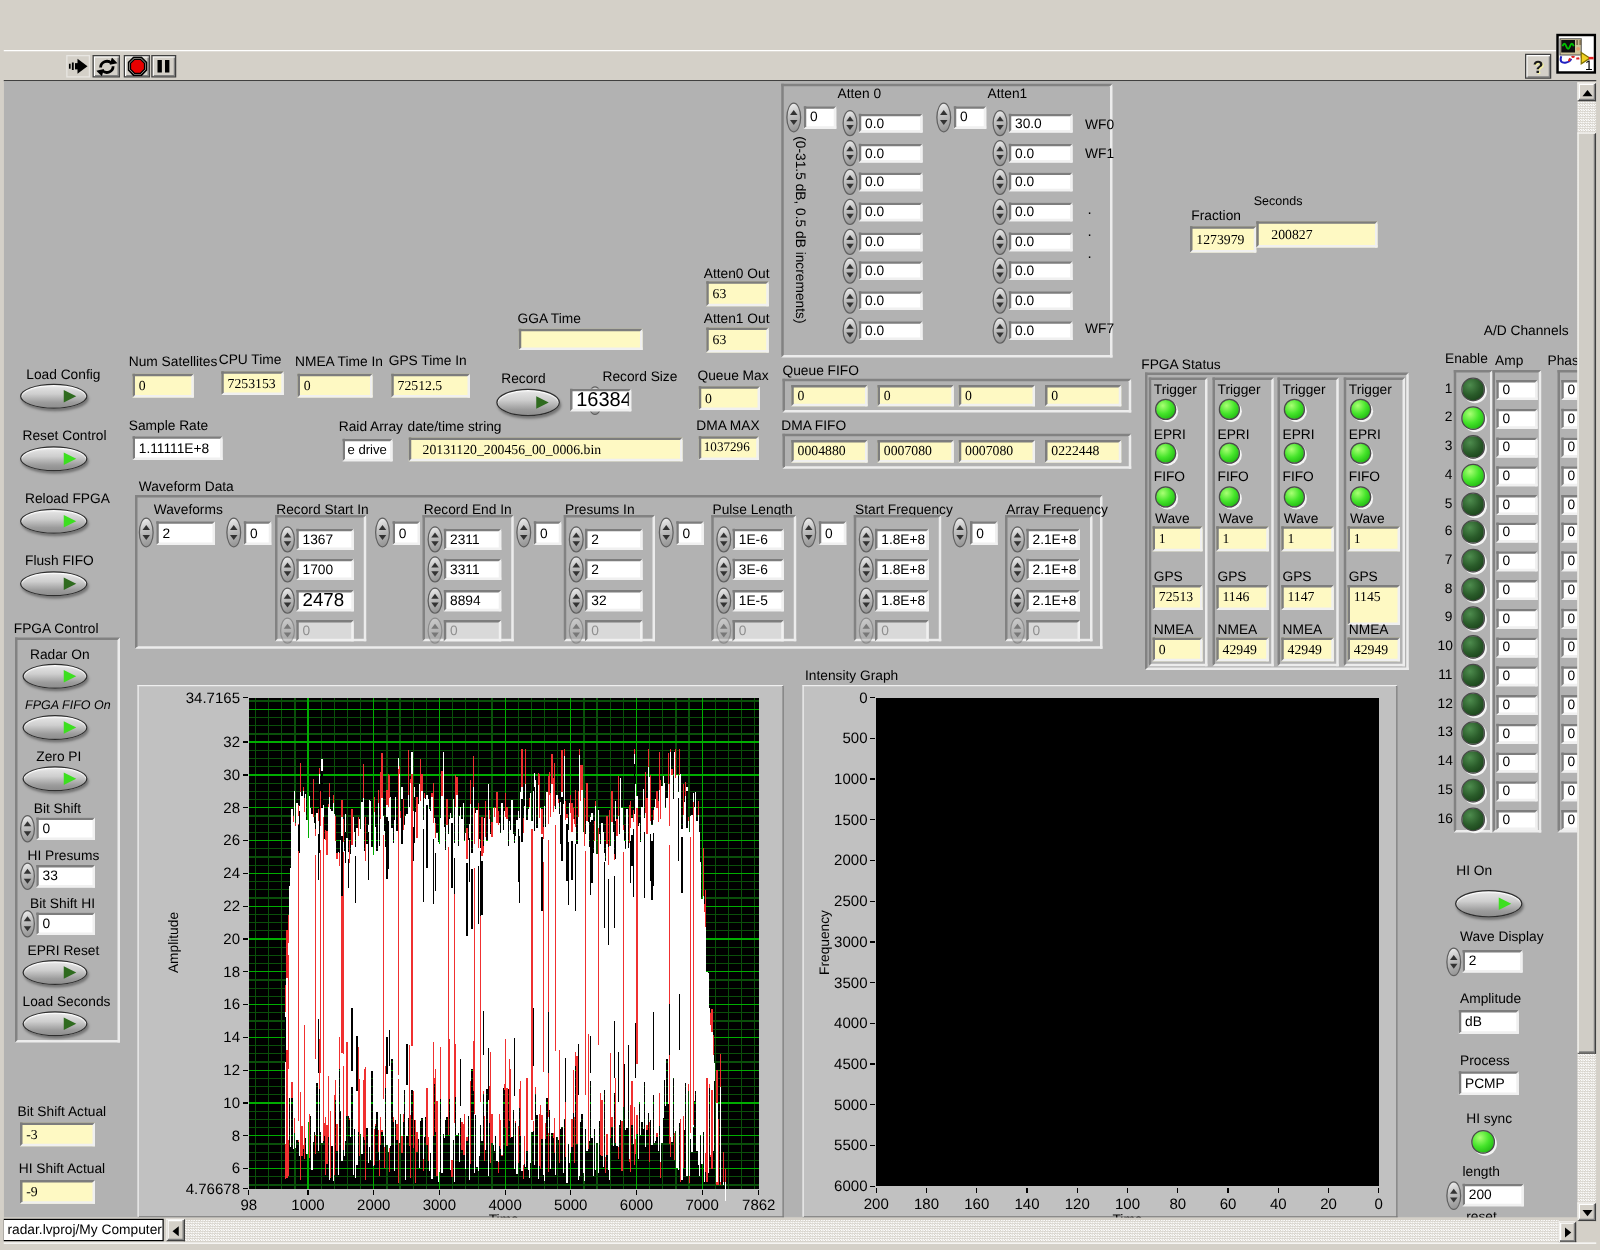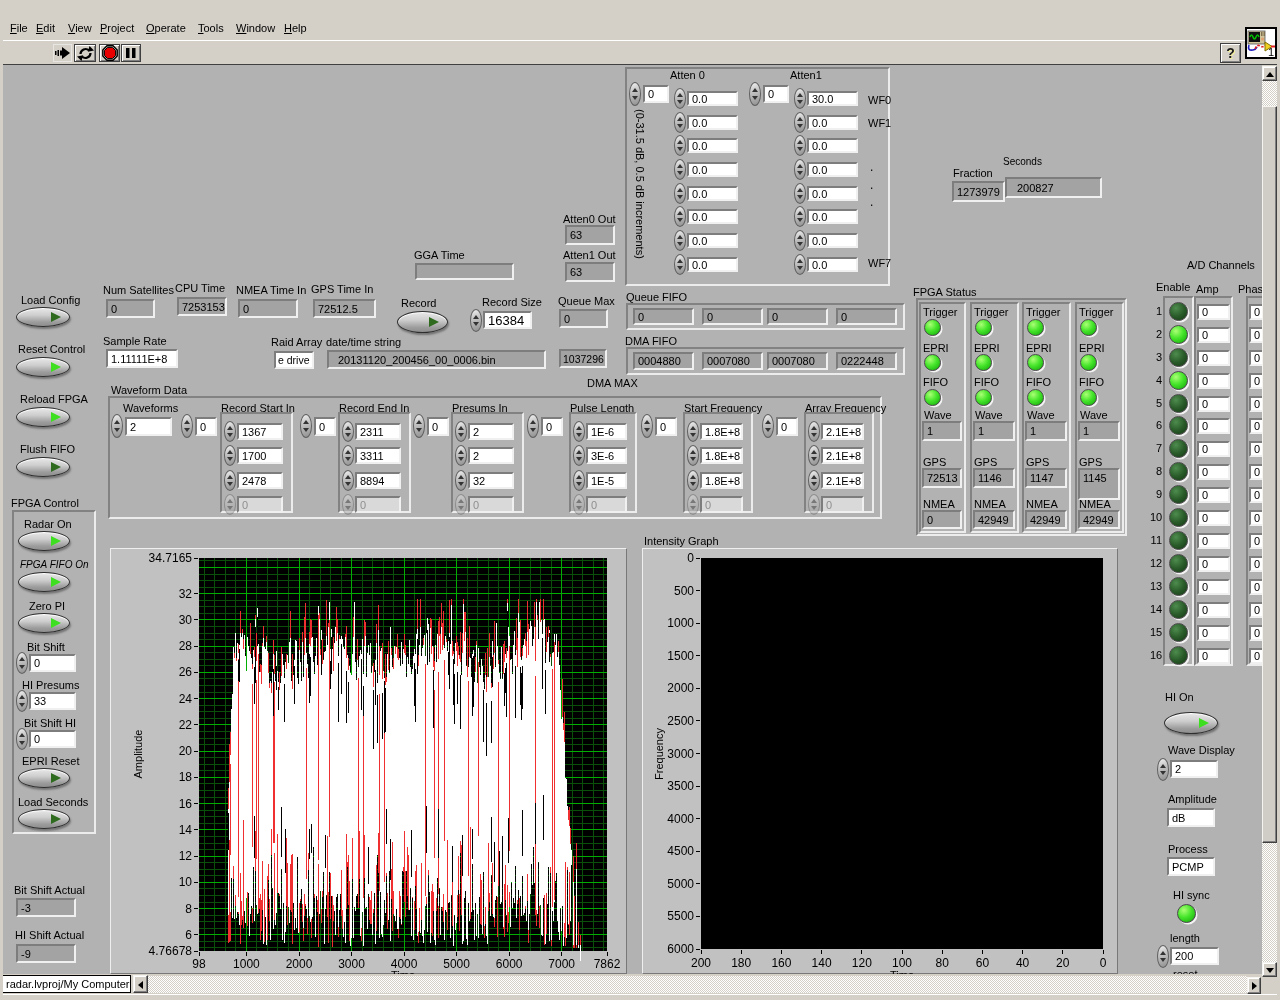--- a/index.html
+++ b/index.html
@@ -14,21 +14,21 @@
 #menubar span { position:absolute; top:5px; font-size:11px; color:#000; }
 #toolbar { position:absolute; left:0; top:40px; width:1280px; height:25px; background:#d4d0c8;
   border-bottom:1px solid #404040; box-shadow:inset 0 1px 0 #fff; }
 .tbtn { position:absolute; top:44px; height:18px; background:#d4d0c8; border:1px solid #404040;
   box-shadow:inset 1px 1px 0 #fff, inset -1px -1px 0 #808080; display:flex; align-items:center; justify-content:center; }
 #panel { position:absolute; left:3px; top:65px; width:1259px; height:909px; background:#b2b2b2; }
 .lbl { position:absolute; color:#000; white-space:nowrap; }
 .ctl,.ind,.dis { position:absolute; color:#000; white-space:nowrap; overflow:hidden;
   border:2px solid; border-color:#7d7d7d #f0f0f0 #f0f0f0 #7d7d7d; }
 .ctl { background:#fff; }
-.ind { background:#a3a3a3; }
+.ind { background:#fef9c3;font-family:Liberation Serif, serif; }
 .dis { background:#d9d9d9; color:#8f8f8f; }
 .rec { position:absolute; border:2px solid; border-color:#828282 #ececec #ececec #828282; }
 .sp { position:absolute; width:12px; border-radius:50%; background:linear-gradient(160deg,#f2f2f2,#c2c2c2 40%,#909090);
   border:1px solid #606060; }
 .sp::before { content:""; position:absolute; left:2px; top:22%; border-left:3px solid transparent;
   border-right:3px solid transparent; border-bottom:4px solid #333; }
 .sp::after { content:""; position:absolute; left:2px; bottom:22%; border-left:3px solid transparent;
   border-right:3px solid transparent; border-top:4px solid #333; }
 .dissp { opacity:0.45; }
 .ob { position:absolute; border-radius:50%; border:1px solid #2e2e2e;
@@ -44,30 +44,20 @@
 .gw { position:absolute; background:#c1c1c1; border:1px solid; border-color:#efefef #787878 #787878 #efefef; }
 .dith { position:absolute; background-image:conic-gradient(#fff 25%,#d4d0c8 25% 50%,#fff 50% 75%,#d4d0c8 75%);
   background-size:2px 2px; }
 .sbtn { position:absolute; background:#d4d0c8; border:1px solid; border-color:#f5f4f1 #404040 #404040 #f5f4f1;
   box-shadow:inset -1px -1px 0 #808080, inset 1px 1px 0 #fff; }
 .thumb { position:absolute; background:#d0cdc6; border:1px solid; border-color:#f5f4f1 #404040 #404040 #f5f4f1;
   box-shadow:inset -1px -1px 0 #808080; }
 </style></head>
 <body>
 <div id="win">
-<div id="menubar">
-      <span style="left:10px;"><u>F</u>ile</span>
-      <span style="left:36px;"><u>E</u>dit</span>
-      <span style="left:68px;"><u>V</u>iew</span>
-      <span style="left:100px;"><u>P</u>roject</span>
-      <span style="left:146px;"><u>O</u>perate</span>
-      <span style="left:198px;"><u>T</u>ools</span>
-      <span style="left:236px;"><u>W</u>indow</span>
-      <span style="left:284px;"><u>H</u>elp</span>
-    </div>
 <div id="toolbar"></div>
 <div class="tbtn" style="left:53px;width:19px;border-color:#e8e6e2;box-shadow:none;">
       <svg width="16" height="14" viewBox="0 0 16 14">
         <rect x="0" y="5" width="1.5" height="4" fill="#000"></rect>
         <rect x="2.5" y="4" width="1.5" height="6" fill="#000"></rect>
         <rect x="5" y="4.5" width="3" height="5" fill="#000"></rect>
         <path d="M7 1 L7 13 L15 7 Z" fill="#000"></path>
       </svg>
     </div>
 <div class="tbtn" style="left:74px;width:22px;">
@@ -147,30 +137,30 @@
 <div class="lbl" style="left:175px;top:282px;font-size:11px;">CPU Time</div>
 <div class="ind" style="left:177px;top:297px;width:50px;height:19px;line-height:16px;padding-left:3px;font-size:11px;">7253153</div>
 <div class="lbl" style="left:236px;top:284px;font-size:11px;">NMEA Time In</div>
 <div class="ind" style="left:238px;top:299px;width:60px;height:19px;line-height:16px;padding-left:3px;font-size:11px;">0</div>
 <div class="lbl" style="left:311px;top:283px;font-size:11px;">GPS Time In</div>
 <div class="ind" style="left:313px;top:299px;width:63px;height:19px;line-height:16px;padding-left:3px;font-size:11px;">72512.5</div>
 <div class="lbl" style="left:401px;top:297px;font-size:11px;">Record</div>
 <div class="ob off" style="left:397px;top:311px;width:51px;height:22px;"></div>
 <div class="lbl" style="left:482px;top:296px;font-size:11px;">Record Size</div>
 <div class="sp" style="left:470px;top:309px;height:23px;"></div>
-<div class="ctl" style="left:483px;top:311px;width:49px;height:18px;line-height:15px;padding-left:3px;font-size:13px;">16384</div>
+<div class="ctl" style="left:456px;top:311px;width:49px;height:18px;line-height:15px;padding-left:3px;font-size:16px;">16384</div>
 <div class="lbl" style="left:558px;top:295px;font-size:11px;">Queue Max</div>
 <div class="ind" style="left:559px;top:309px;width:49px;height:19px;line-height:16px;padding-left:3px;font-size:11px;">0</div>
 <div class="lbl" style="left:103px;top:335px;font-size:11px;">Sample Rate</div>
 <div class="ctl" style="left:106px;top:349px;width:72px;height:19px;line-height:16px;padding-left:3px;font-size:11px;">1.11111E+8</div>
 <div class="lbl" style="left:271px;top:336px;font-size:11px;">Raid Array</div>
 <div class="ctl" style="left:274px;top:351px;width:40px;height:18px;line-height:15px;padding-left:2px;font-size:10.5px;">e drive</div>
 <div class="lbl" style="left:326px;top:336px;font-size:11px;">date/time string</div>
 <div class="ind" style="left:327px;top:350px;width:219px;height:19px;line-height:16px;padding-left:9px;font-size:11px;">20131120_200456_00_0006.bin</div>
-<div class="lbl" style="left:587px;top:335px;font-size:11px;margin-top:42px;">DMA MAX</div>
+<div class="lbl" style="left:557px;top:335px;font-size:11px;">DMA MAX</div>
 <div class="ind" style="left:559px;top:349px;width:48px;height:19px;line-height:16px;padding-left:2px;font-size:10.5px;">1037296</div>
 <div class="lbl" style="left:563px;top:213px;font-size:11px;">Atten0 Out</div>
 <div class="ind" style="left:565px;top:225px;width:50px;height:20px;line-height:17px;padding-left:3px;font-size:11px;">63</div>
 <div class="lbl" style="left:563px;top:249px;font-size:11px;">Atten1 Out</div>
 <div class="ind" style="left:565px;top:262px;width:50px;height:20px;line-height:17px;padding-left:3px;font-size:11px;">63</div>
 <div class="lbl" style="left:953px;top:167px;font-size:11px;">Fraction</div>
 <div class="ind" style="left:952px;top:181px;width:53px;height:21px;line-height:18px;padding-left:3px;font-size:11px;">1273979</div>
 <div class="lbl" style="left:1003px;top:156px;font-size:10px;">Seconds</div>
 <div class="ind" style="left:1005px;top:177px;width:97px;height:21px;line-height:18px;padding-left:10px;font-size:11px;">200827</div>
 <div class="lbl" style="left:626px;top:291px;font-size:11px;">Queue FIFO</div>
@@ -238,21 +228,21 @@
 <div class="ctl" style="left:125px;top:417px;width:47px;height:19px;line-height:16px;padding-left:3px;font-size:11px;">2</div>
 <div class="lbl" style="left:221px;top:402px;font-size:11px;">Record Start In</div>
 <div class="sp" style="left:181px;top:414px;height:24px;"></div>
 <div class="ctl" style="left:195px;top:417px;width:22px;height:19px;line-height:16px;padding-left:3px;font-size:11px;">0</div>
 <div class="rec" style="left:220px;top:412px;width:73px;height:101px;"></div>
 <div class="sp" style="left:224px;top:421px;height:21px;"></div>
 <div class="ctl" style="left:237px;top:423px;width:46px;height:17px;line-height:14px;padding-left:3px;font-size:11px;">1367</div>
 <div class="sp" style="left:224px;top:445px;height:21px;"></div>
 <div class="ctl" style="left:237px;top:447px;width:46px;height:17px;line-height:14px;padding-left:3px;font-size:11px;">1700</div>
 <div class="sp" style="left:224px;top:470px;height:21px;"></div>
-<div class="ctl" style="left:237px;top:472px;width:46px;height:17px;line-height:14px;padding-left:3px;font-size:11px;">2478</div>
+<div class="ctl" style="left:237px;top:472px;width:46px;height:17px;line-height:14px;padding-left:3px;font-size:15px;">2478</div>
 <div class="sp dissp" style="left:224px;top:494px;height:21px;"></div>
 <div class="dis" style="left:237px;top:496px;width:46px;height:17px;line-height:14px;padding-left:3px;font-size:11px;">0</div>
 <div class="lbl" style="left:339px;top:402px;font-size:11px;">Record End In</div>
 <div class="sp" style="left:300px;top:414px;height:24px;"></div>
 <div class="ctl" style="left:314px;top:417px;width:22px;height:19px;line-height:16px;padding-left:3px;font-size:11px;">0</div>
 <div class="rec" style="left:338px;top:412px;width:73px;height:101px;"></div>
 <div class="sp" style="left:342px;top:421px;height:21px;"></div>
 <div class="ctl" style="left:355px;top:423px;width:46px;height:17px;line-height:14px;padding-left:3px;font-size:11px;">2311</div>
 <div class="sp" style="left:342px;top:445px;height:21px;"></div>
 <div class="ctl" style="left:355px;top:447px;width:46px;height:17px;line-height:14px;padding-left:3px;font-size:11px;">3311</div>

